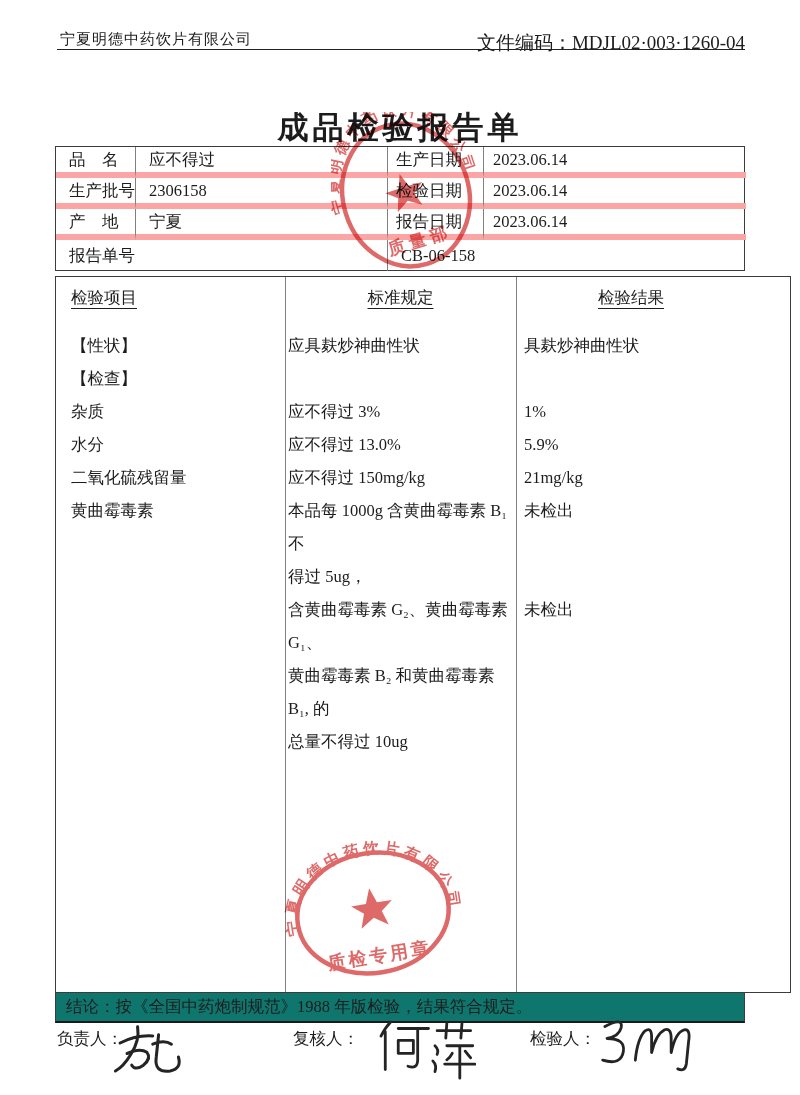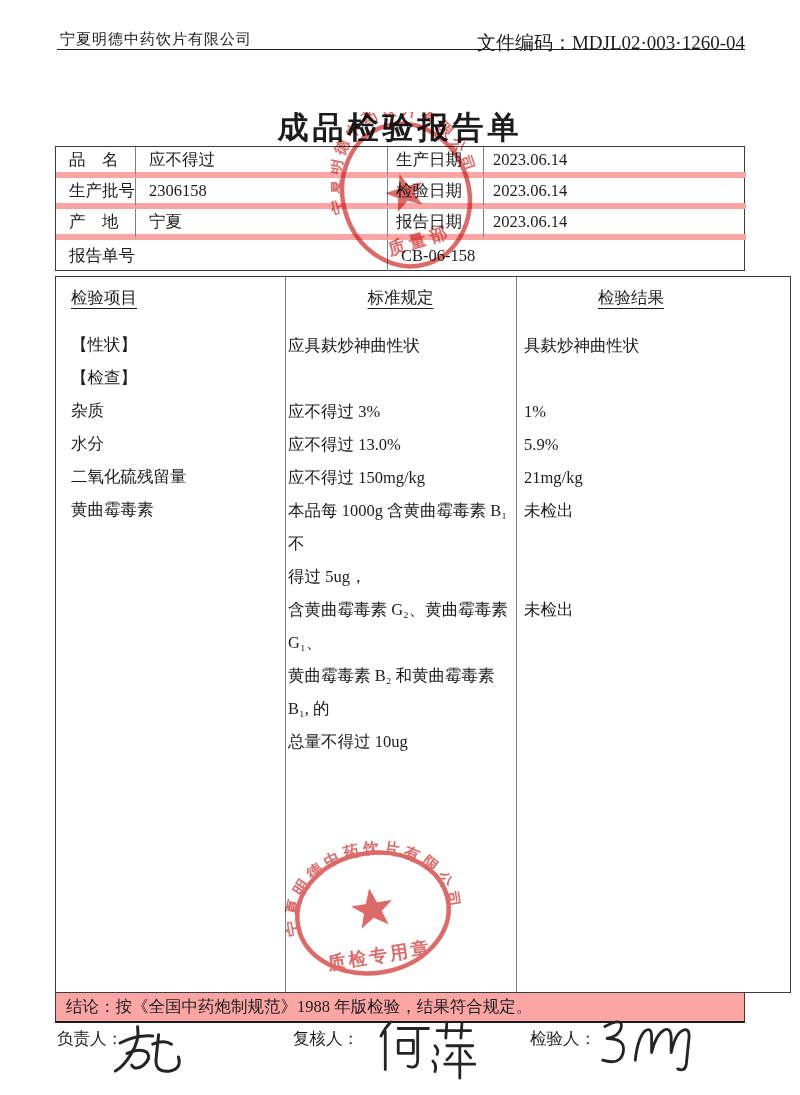--- a/index.html
+++ b/index.html
@@ -35,28 +35,28 @@
   .vline.v1 { left:229px; }
   .vline.v2 { left:460px; }
   .insp-head { position:absolute; top:10px; }
   .insp-head span { text-decoration:underline; text-underline-offset:5px; }
   .ih1 { left:15px; }
   .ih2 { left:229px; width:231px; text-align:center; }
   .ih3 { left:460px; width:230px; text-align:center; }
   .insp-body { position:absolute; top:52px; left:0; right:0; }
   .insp-row  { display:grid; grid-template-columns:229px 231px 230px; min-height:33px; }
   .insp-row .cell { line-height:33px; }
-  .insp-row .col1 { padding-left:15px;font-family:Liberation Mono, monospace; }
+  .insp-row .col1 { padding-left:15px; }
   .insp-row .col2 { padding-left:3px; }
   .insp-row .col3 { padding-left:8px; }
   
   .conclusion { position:absolute; left:55px; top:992px; width:690px; height:31px;
                 border:1.6px solid #3c3c3c; border-bottom:2.6px solid #1a1a1a;
                 display:flex; align-items:center; padding-left:10px; font-size:16.5px;
-                background:#fca5a5; }
+                background:#0f766e; }
   
   .foot-label { position:absolute; top:1028px; font-size:16.5px; }
   .fl1 { left:57px; } .fl2 { left:293px; } .fl3 { left:530px; }
   .sig { position:absolute; }
   .sig path { fill:none; stroke:#242424; stroke-width:2.6; stroke-linecap:round; stroke-linejoin:round; }
   
   .stamp { position:absolute; mix-blend-mode:multiply; opacity:0.85; }
   .stamp ellipse { fill:none; }
   .stamp text { font-family:"Liberation Serif","DejaVu Serif",serif; font-weight:bold; }
 </style>

